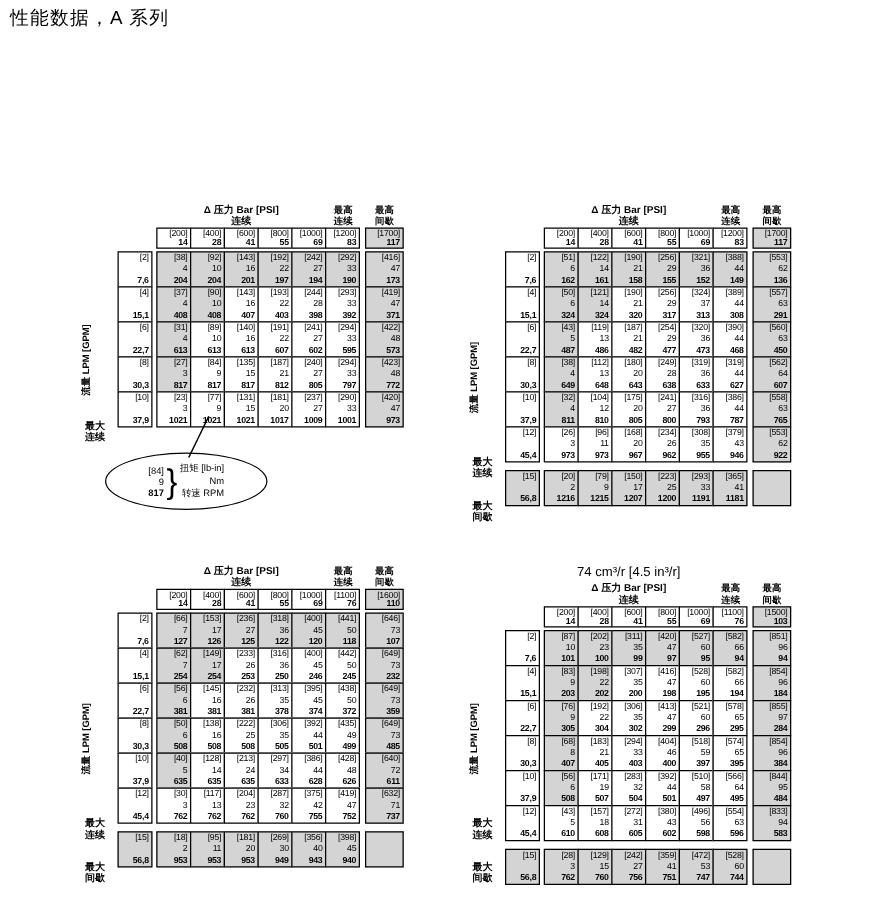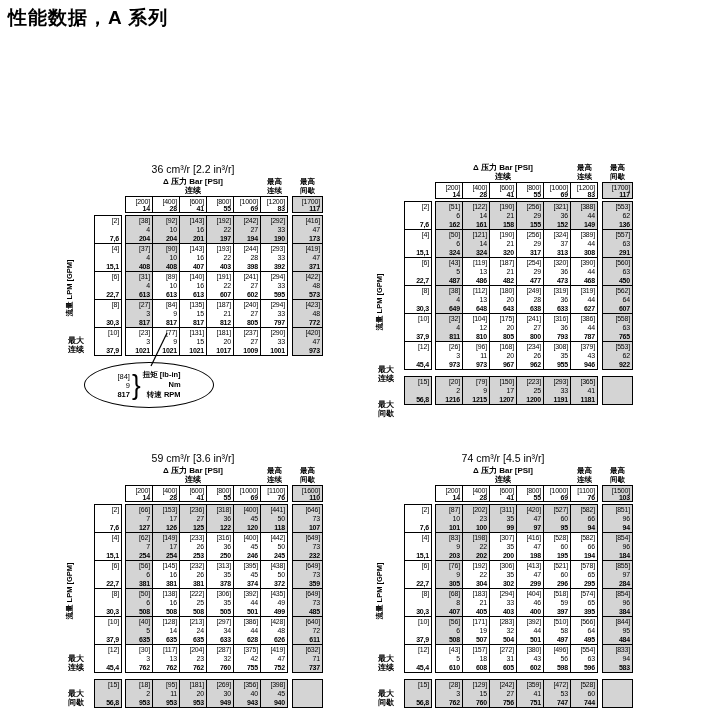--- a/index.html
+++ b/index.html
@@ -1,19 +1,19 @@
 <!DOCTYPE html>
 <html><head>
 <meta charset="utf-8">
 <style>
   *{box-sizing:border-box;margin:0;padding:0}
   html,body{background:#fff}
   body{font-family:"Liberation Sans","DejaVu Sans",sans-serif;color:#000}
   #page{position:relative;width:709px;height:722px;background:#fff;overflow:hidden}
-  .page-title{position:absolute;left:8px;top:5px;font-size:19px;font-weight:700;letter-spacing:1px}
+  .page-title{position:absolute;left:8px;top:5px;font-size:15px;font-weight:400;letter-spacing:1px}
   .note{position:absolute;left:483px;top:28px;width:226px;font-size:11.5px;font-weight:bold;line-height:1.52;text-align:justify}
   .tbl{position:absolute;width:270px}
   .tbl-title{margin-left:34px;width:198px;text-align:center;font-size:10.5px;height:14px;line-height:13px}
   .hlabels{margin-left:34px;display:flex;height:19px;align-items:flex-start}
   .hl-sp1{width:31px}
   .hl-press{width:136px;text-align:center;font-size:8px;font-weight:bold;line-height:1.18}
   .hl-max{width:27px;text-align:center;font-size:7.5px;font-weight:bold;line-height:1.25}
   .hl-sp2{width:4px}
   .hl-maxint{width:31px;text-align:center;font-size:7.5px;font-weight:bold;line-height:1.25}
   .gridrow{display:flex;margin-left:34px;align-items:flex-start}
@@ -36,31 +36,30 @@
   .ihcell{width:31px;height:17px;display:flex;flex-direction:column;justify-content:space-between;text-align:right;padding:1px 2px;line-height:1.05}
   .iempty{width:31px;height:29px}
   .gray{background:#d4d4d4}
   .rpm,.bold{font-weight:bold}
   .axis-wrap{position:absolute;left:2px;width:16px;display:flex;align-items:center;justify-content:center}
   .axis-txt{transform:rotate(-90deg);white-space:nowrap;font-size:7.5px;font-weight:bold;letter-spacing:0}
   .side-lab{position:absolute;left:0;width:32px;text-align:center;font-size:8px;font-weight:bold;line-height:1.15}
   .legend{position:absolute;left:84px;top:362px;width:130px;height:46px;border:1.5px solid #000;border-radius:50%;display:flex;align-items:center;justify-content:center;background:#fff}
   .leg-vals{font-size:7.5px;text-align:right;line-height:1.2}
   .leg-brace{font-size:26px;font-weight:300;line-height:1;margin:0 2px;transform:scaleY(1.05)}
-  .leg-labs{font-size:7.5px;font-weight:bold;text-align:right;line-height:1.35}
+  .leg-labs{font-size:7.5px;font-weight:normal;text-align:right;line-height:1.35}
   #connector{position:absolute;left:0;top:0;pointer-events:none}
 </style>
 </head>
 <body>
 
 <div id="page">
   <div class="page-title">性能数据，A 系列</div>
 
   <div class="tbl" id="tbl0" style="left: 60px; top: 163px;">
-      <div class="tbl-title">36 cm³/r [2.2 in³/r]</div>
       <div class="hlabels">
         <div class="hl-sp1"></div>
         <div class="hl-press">
           <div>Δ 压力 Bar [PSI]</div>
           <div>连续</div>
         </div>
         <div class="hl-max">
           <div>最高</div>
           <div>连续</div>
         </div>
@@ -686,21 +685,20 @@
       <div class="side-lab" style="top: 202px;">
         <div>最大</div>
         <div>连续</div>
       </div>
       <div class="side-lab" style="top: 237px;">
         <div>最大</div>
         <div>间歇</div>
       </div>
     </div>
   <div class="tbl" id="tbl2" style="left: 60px; top: 452px;">
-      <div class="tbl-title">59 cm³/r [3.6 in³/r]</div>
       <div class="hlabels">
         <div class="hl-sp1"></div>
         <div class="hl-press">
           <div>Δ 压力 Bar [PSI]</div>
           <div>连续</div>
         </div>
         <div class="hl-max">
           <div>最高</div>
           <div>连续</div>
         </div>

